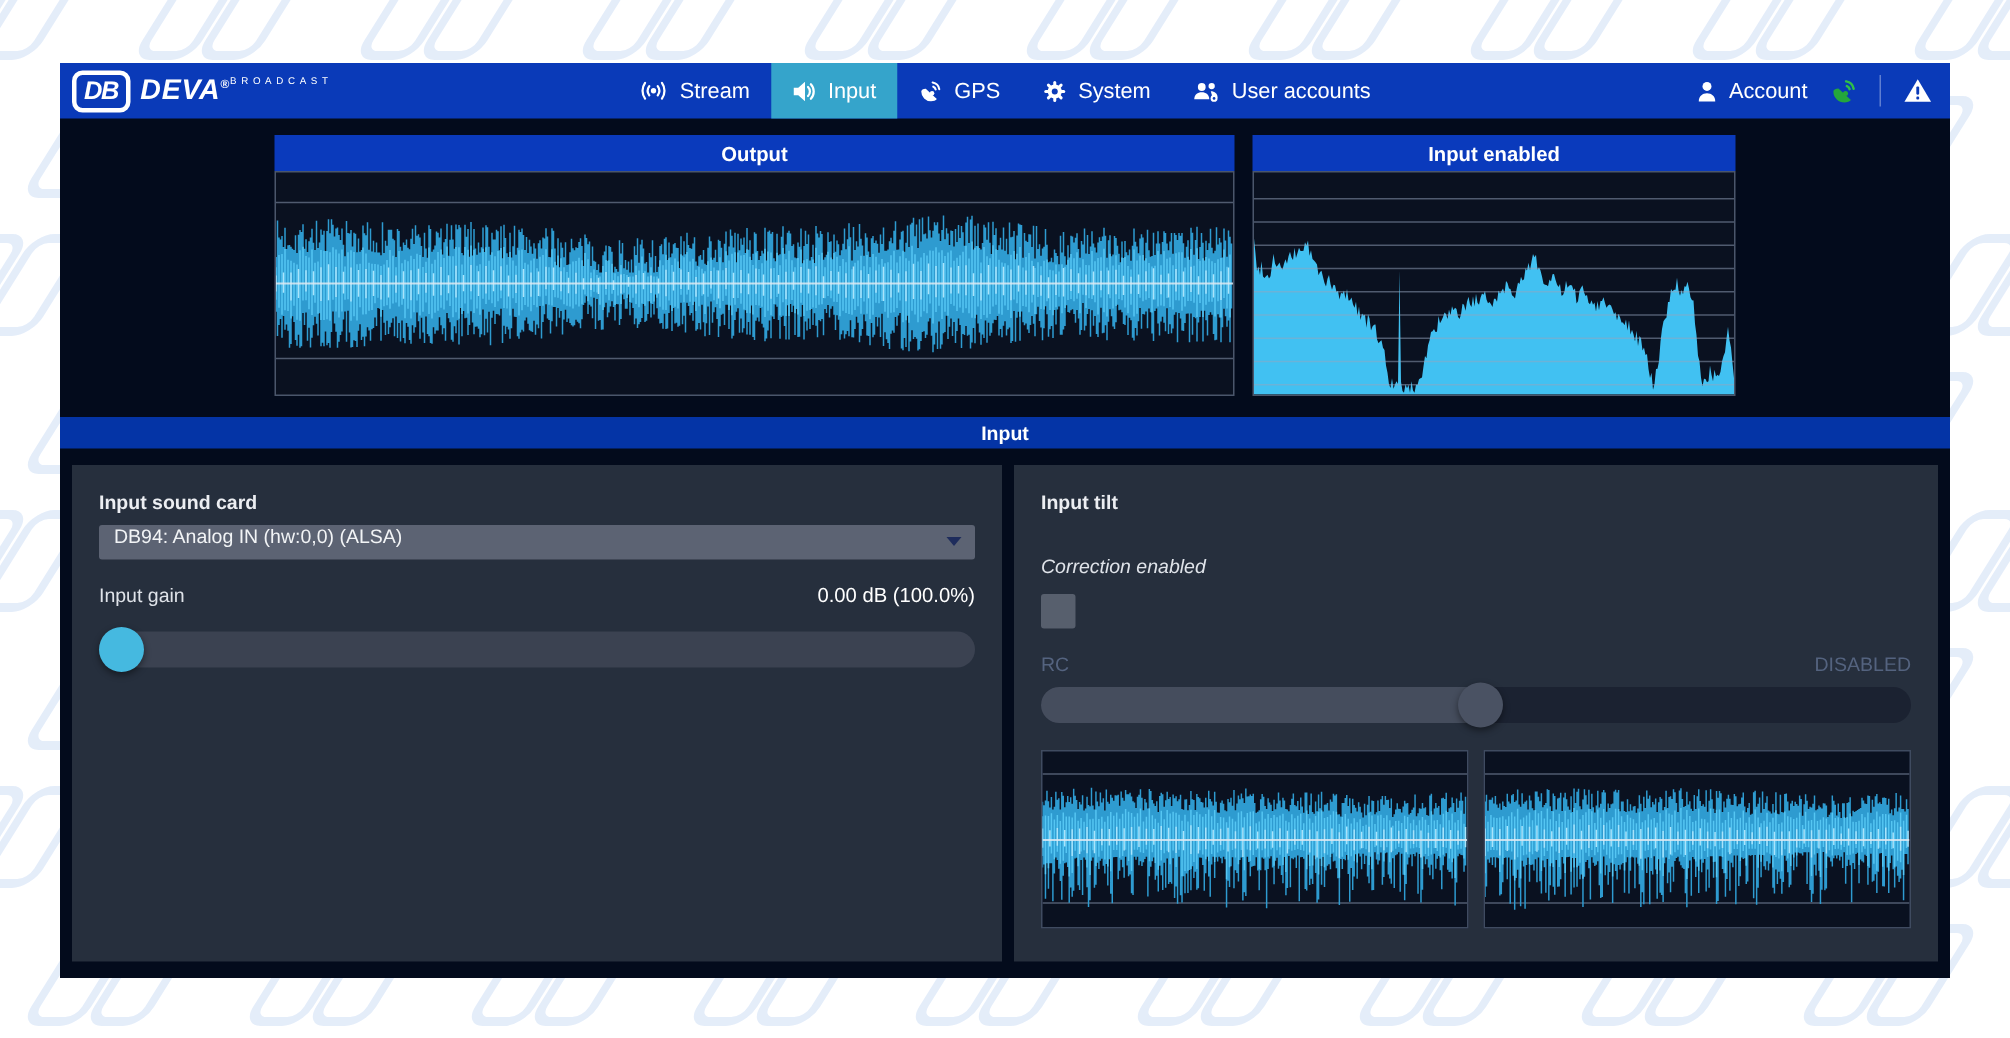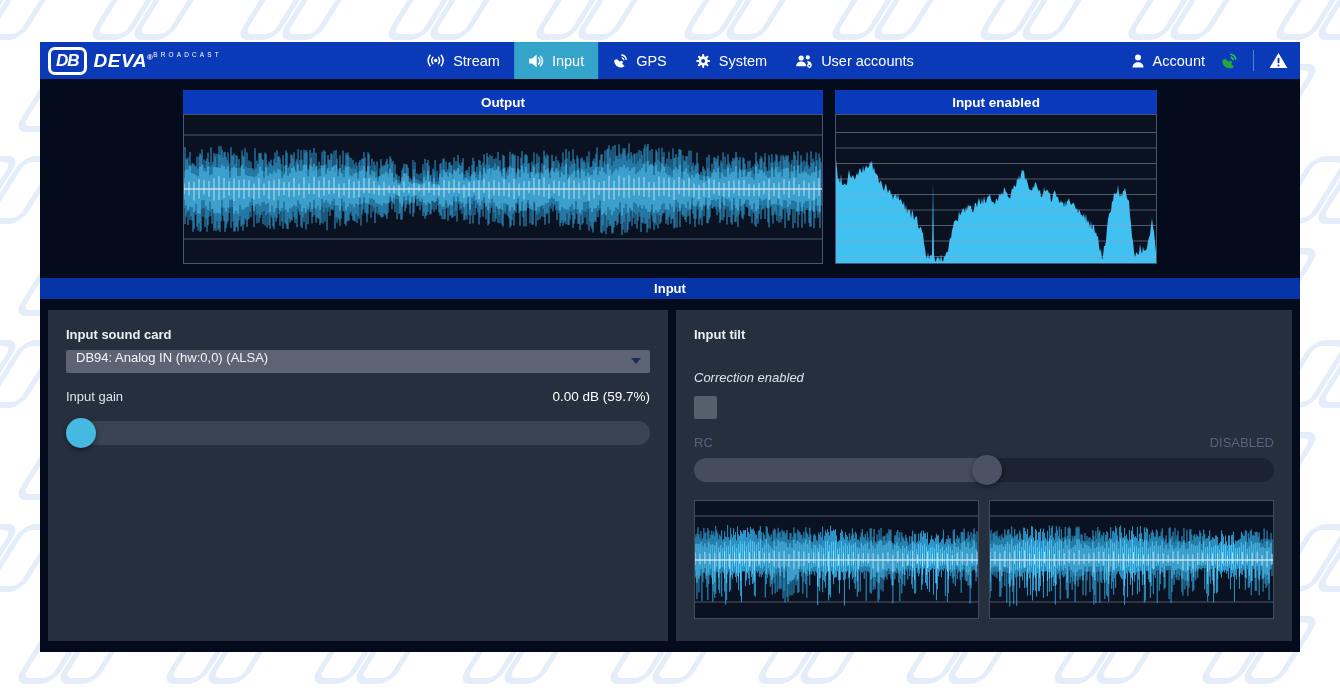--- a/index.html
+++ b/index.html
@@ -518,21 +518,21 @@
     <div class="card card-sound">
       <div class="card-title">Input sound card</div>
 
       <div class="dropdown">
         <span>DB94: Analog IN (hw:0,0) (ALSA)</span>
         <span class="caret"></span>
       </div>
 
       <div class="row-between mt16">
         <span class="field-label">Input gain</span>
-        <span class="value-text">0.00 dB (59.7%)</span>
+        <span class="value-text">0.00 dB (100.0%)</span>
       </div>
       <div class="slider slider-gain" id="slider-gain">
         <div class="handle" id="gain-handle" style="left: calc(0% + 0px);"></div>
       </div>
     </div>
 
     <div class="card card-tilt">
       <div class="card-title">Input tilt</div>
 
       <div class="field-label mt28">Correction enabled</div>

